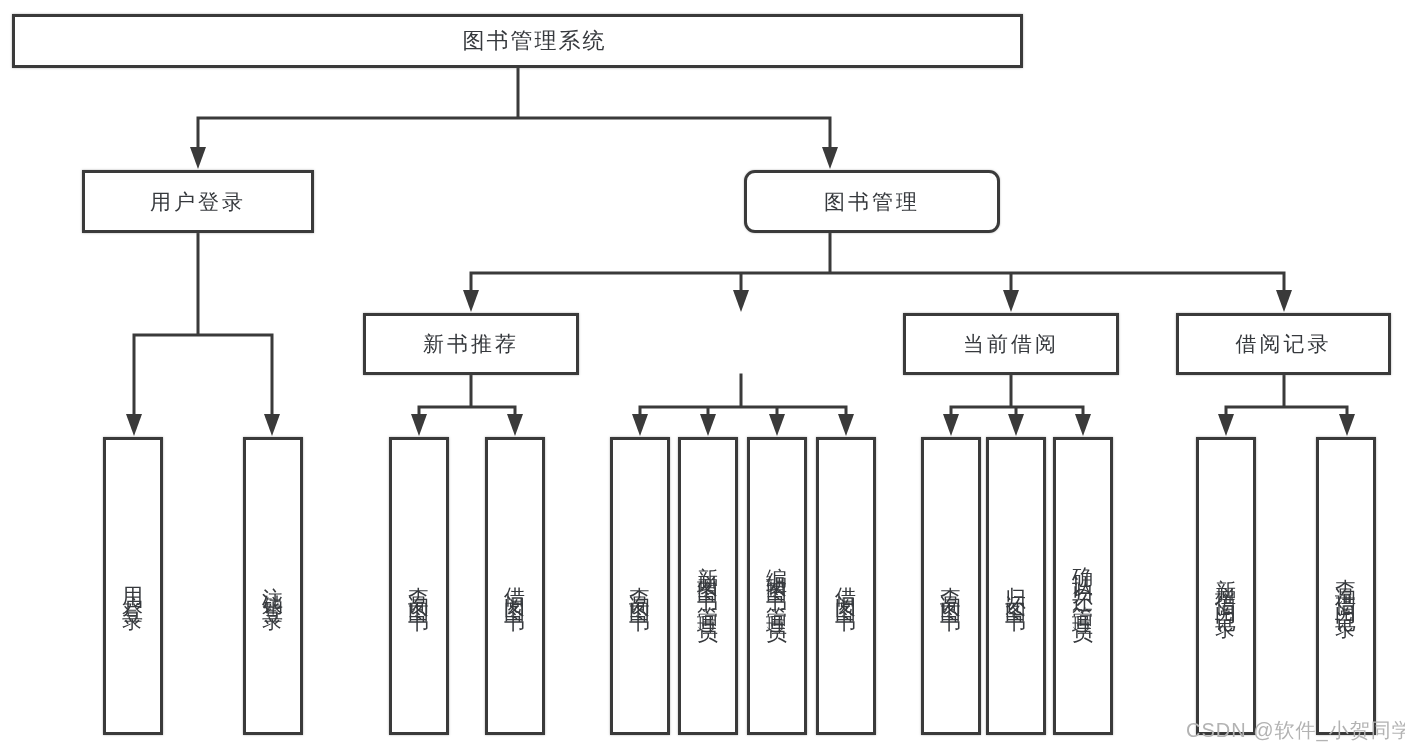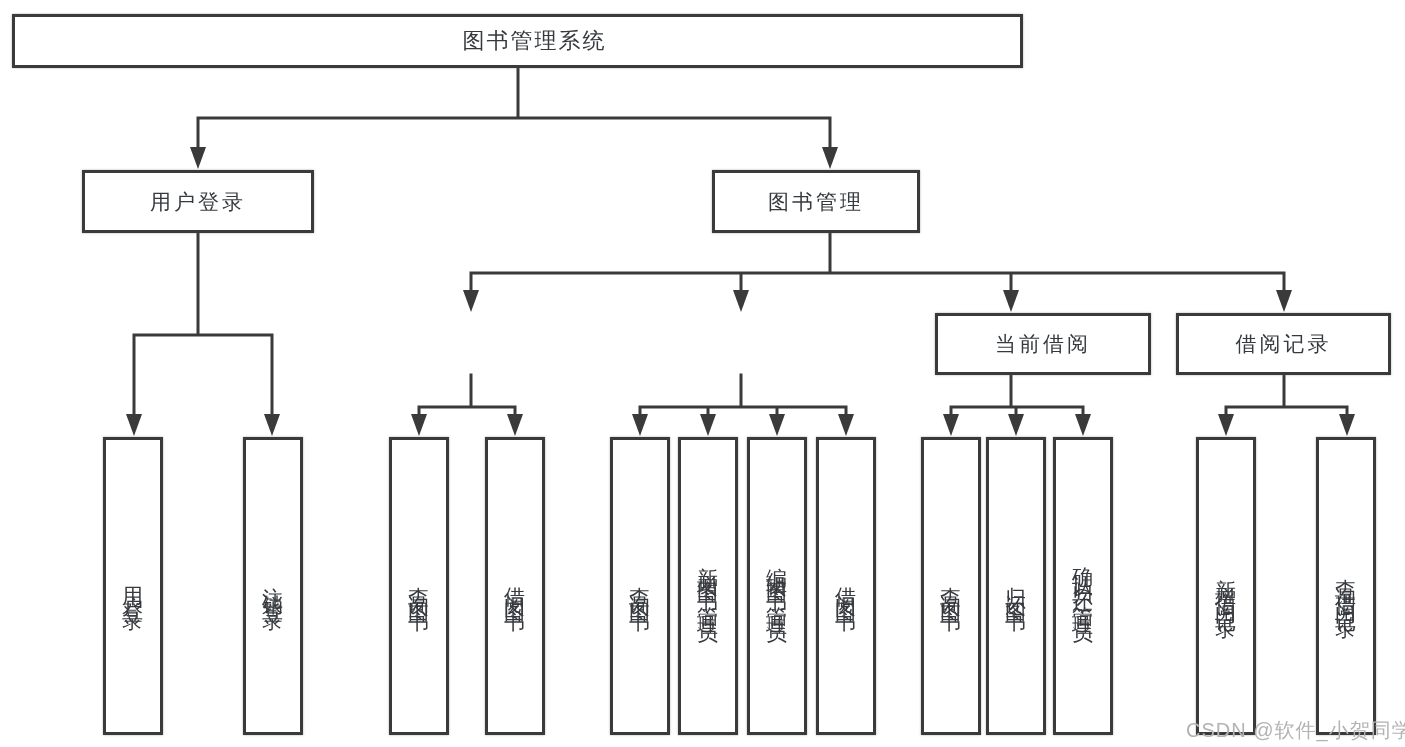--- a/index.html
+++ b/index.html
@@ -20,24 +20,24 @@
   }
   .h-label{font-size:21px;letter-spacing:3px;white-space:nowrap;}
   .root-label{font-size:22px;letter-spacing:2px;}
   .v-label{
     writing-mode:vertical-rl;text-orientation:mixed;
     font-size:21px;letter-spacing:8px;line-height:1;white-space:nowrap;
   }
   
   .n-root{left:12px;top:14px;width:1011px;height:54px;padding-left:34px;}
   .n-login{left:82px;top:170px;width:232px;height:63px;}
-  .n-mgmt{left:712px;top:170px;width:208px;height:63px;}
+  .n-mgmt{left:744px;top:170px;width:256px;height:63px;border-radius:11px;}
   .n-newrec{left:363px;top:313px;width:216px;height:62px;}
   .n-borrowcat{left:633px;top:313px;width:215px;height:62px;}
-  .n-current{left:903px;top:313px;width:216px;height:62px;margin-left:32px;}
+  .n-current{left:903px;top:313px;width:216px;height:62px;}
   .n-records{left:1176px;top:313px;width:215px;height:62px;}
   .leaf{top:437px;width:60px;height:298px;}
   .lf1{left:103px;} .lf2{left:243px;}
   .lf3{left:389px;} .lf4{left:485px;}
   .lf5{left:610px;} .lf6{left:678px;} .lf7{left:747px;} .lf8{left:816px;}
   .lf9{left:921px;} .lf10{left:986px;} .lf11{left:1053px;}
   .lf12{left:1196px;} .lf13{left:1316px;}
   .watermark{
     position:absolute;left:1186px;top:717px;color:var(--watermark);
     font-size:20px;letter-spacing:1px;white-space:nowrap;z-index:5;
@@ -92,20 +92,23 @@
     <span class="h-label root-label">图书管理系统</span>
   </div>
 
   <div class="node n-login">
     <span class="h-label">用户登录</span>
   </div>
   <div class="node n-mgmt">
     <span class="h-label">图书管理</span>
   </div>
 
+  <div class="node n-newrec">
+    <span class="h-label">新书推荐</span>
+  </div>
   <div class="node n-current">
     <span class="h-label">当前借阅</span>
   </div>
   <div class="node n-records">
     <span class="h-label">借阅记录</span>
   </div>
 
   <div class="node leaf lf1">
     <span class="v-label">用户登录</span>
   </div>

